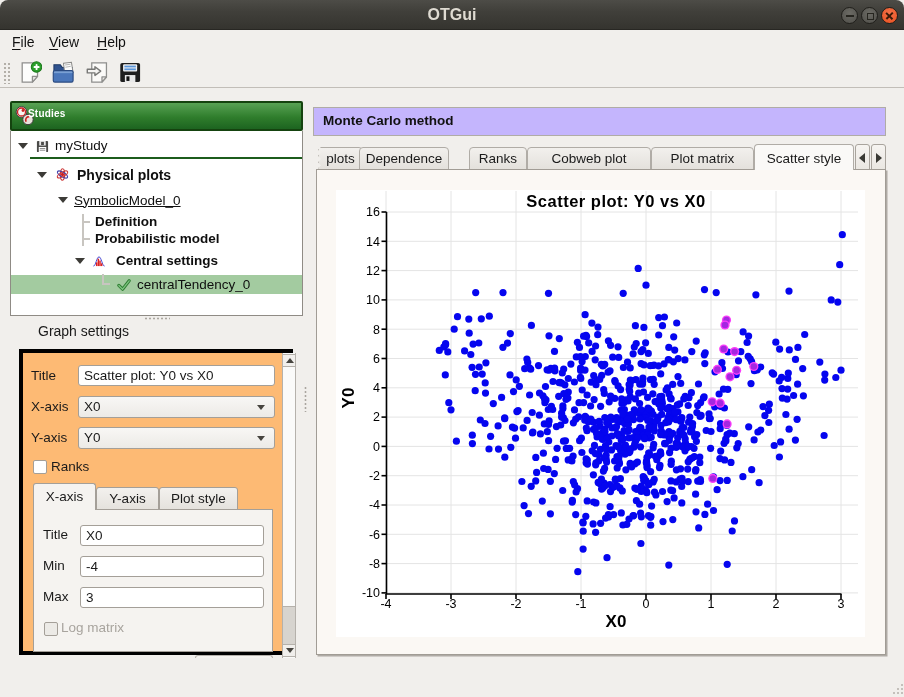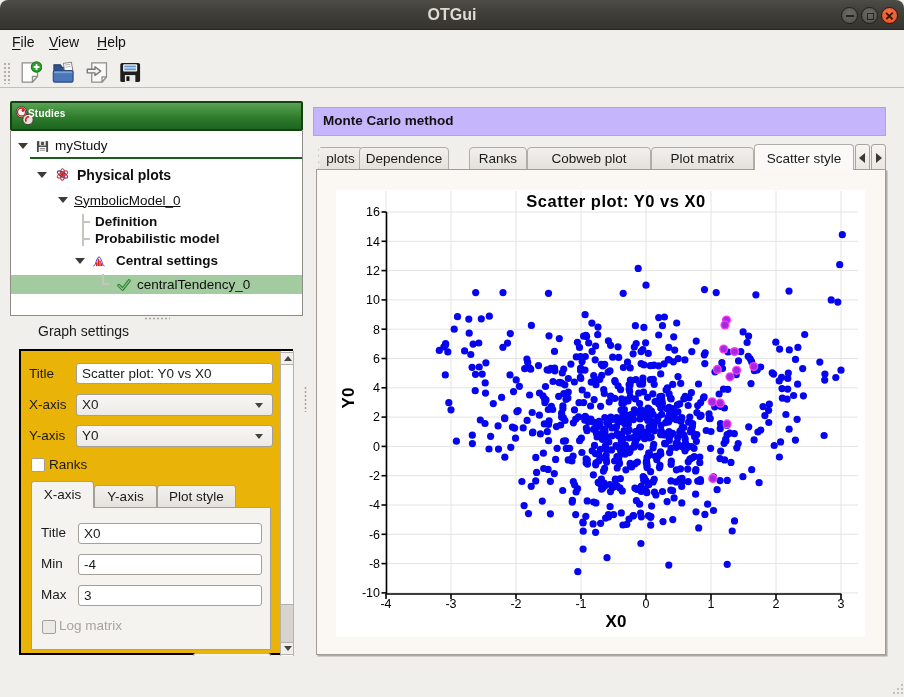--- a/index.html
+++ b/index.html
@@ -44,21 +44,21 @@
   border:1px solid #8f8b85;border-top:none;box-sizing:border-box;overflow:hidden;}
 .trow{position:absolute;font-size:13.5px;color:#0f0f0f;white-space:nowrap;}
 .tri{position:absolute;width:0;height:0;border-left:5px solid transparent;
   border-right:5px solid transparent;border-top:6px solid #3c3b37;}
 .branch{position:absolute;background:#c8c5c0;}
 #hl-row{left:0px;top:144px;width:291px;height:19px;background:#a3cba0;}
 #sepline{left:19px;top:26px;width:272px;height:2px;background:#1c5c1c;}
 
 #gs-label{left:14px;top:323px;font-size:14px;color:#1a1a1a;margin-left:24px;}
 #gs-box{left:19px;top:349px;width:274px;height:306px;box-sizing:border-box;
-  border:2px solid #000000;background:#eab308;}
+  border:4px solid #000000;background:#fdba74;}
 .lab{position:absolute;font-size:13.5px;color:#1a1a1a;}
 .field{position:absolute;background:#fff;border:1px solid #a49f98;border-radius:3px;
   box-sizing:border-box;font-size:13.5px;color:#1a1a1a;padding:2px 0 0 5px;}
 .combo{position:absolute;border:1px solid #a49f98;border-radius:3px;box-sizing:border-box;
   background:linear-gradient(#f8f7f5,#eceae6);font-size:13.5px;color:#1a1a1a;padding:2px 0 0 5px;}
 .combo .arr{position:absolute;right:9px;top:8px;width:0;height:0;
   border-left:4px solid transparent;border-right:4px solid transparent;border-top:5px solid #46443f;}
 .cb{position:absolute;width:14px;height:14px;background:#fff;
   border:1px solid #a49f98;border-radius:2px;box-sizing:border-box;}
 .sb{position:absolute;box-sizing:border-box;}

